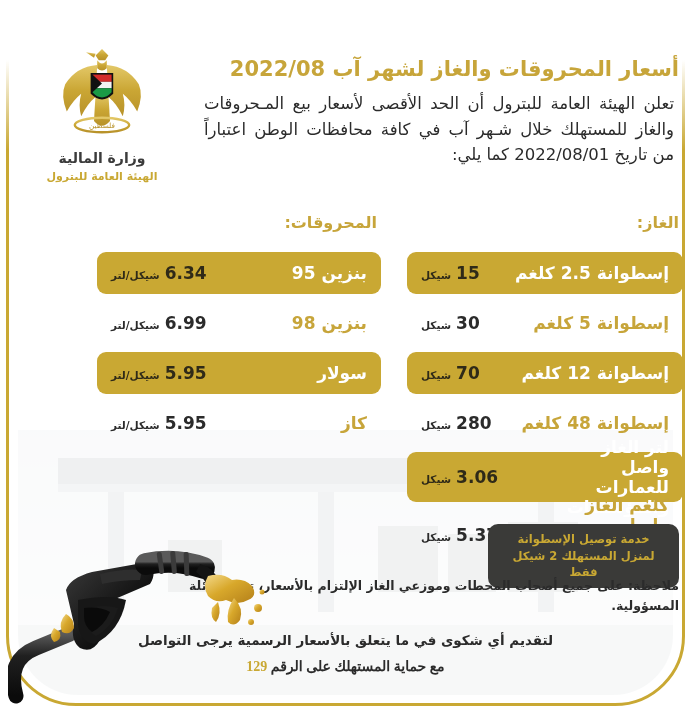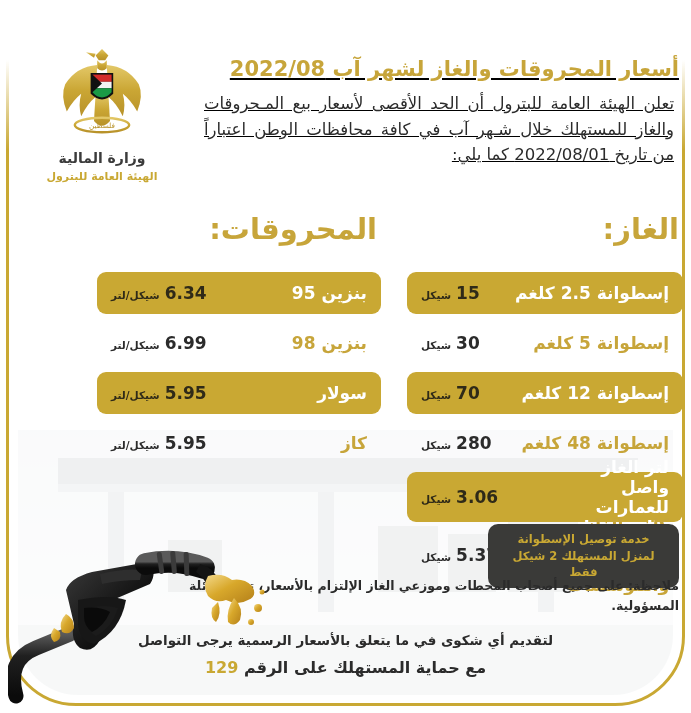--- a/index.html
+++ b/index.html
@@ -84,21 +84,20 @@
     margin-top: 4px;
   }
 
   .header-text {
     position: absolute;
     right: 12px;
     top: 20px;
     width: 480px;
     text-align: right;
     direction: rtl;
-    text-decoration: underline;
   }
   .main-title {
     font-size: 21px;
     font-weight: bold;
     color: #c7a53a;
     line-height: 1.25;
     margin: 0 0 9px 0;
   }
   .intro {
     font-size: 16.5px;
@@ -119,25 +118,25 @@
     display: flex;
     flex-direction: row;
     justify-content: flex-start;
     gap: 0;
   }
   .col { box-sizing: border-box; }
   .col-fuel { width: 300px; margin-right: 10px; padding: 0 8px; }
   .col-gas  { width: 292px; padding: 0 8px; }
 
   .col-head {
-    font-size: 29px;
+    font-size: 16px;
     font-weight: bold;
     color: #c7a53a;
     text-align: right;
-    margin: 0 0 26px 0;
+    margin: 0 0 20px 0;
     line-height: 1.1;
     padding-right: 4px;
   }
 
   .row {
     display: flex;
     flex-direction: row;
     align-items: center;
     justify-content: space-between;
     height: 42px;
@@ -222,23 +221,24 @@
     text-align: center;
     direction: rtl;
   }
   .footer-line1 {
     font-size: 13.5px;
     font-weight: bold;
     color: #2b2b2b;
     margin-bottom: 10px;
   }
   .footer-line2 {
-    font-size: 16px;
+    font-size: 14px;
     font-weight: bold;
     color: #2b2b2b;
+    font-family: Liberation Serif, serif;
   }
   .footer-line2 .hotline { color: #c9a833; }
 
   
   .nozzle {
     position: absolute;
     left: 8px;
     top: 528px;
     width: 260px;
     height: 176px;

